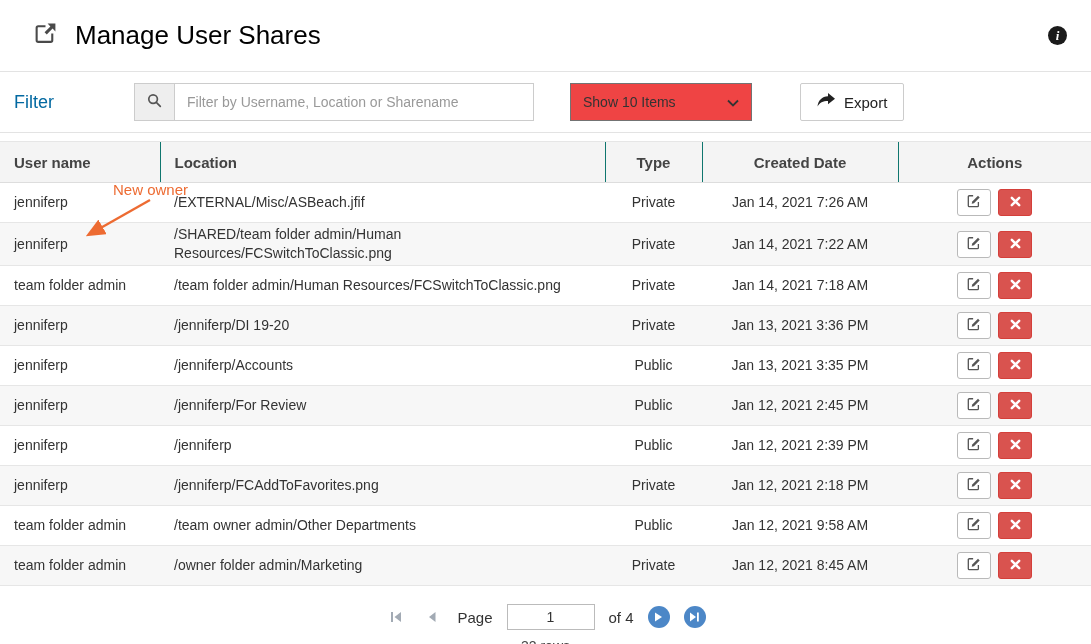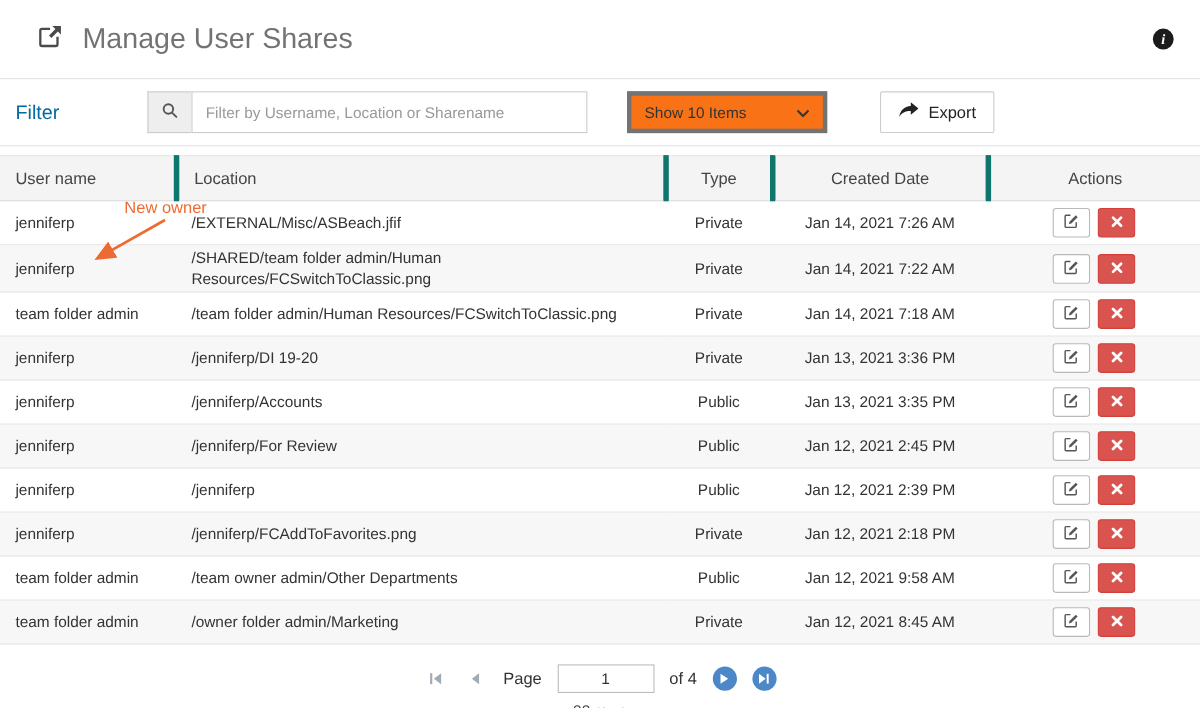--- a/index.html
+++ b/index.html
@@ -1,46 +1,46 @@
 <!DOCTYPE html>
 <html><head>
 <meta charset="utf-8">
 <style>
   * { box-sizing: border-box; margin: 0; padding: 0; }
   body { font-family: "Liberation Sans", sans-serif; background: #fff; color: #333; }
   .page { width: 1091px; height: 644px; position: relative; background: #fff; overflow: hidden; }
 
   
   .app-header { height: 72px; display: flex; align-items: center; padding: 0 24px 0 32px; border-bottom: 1px solid #e3e3e3; }
-  .app-title { font-size: 26px; font-weight: 400; color: #737373; margin-left: 16px; }
+  .app-title { font-size: 26px; font-weight: 400; color: #000000; margin-left: 16px; }
   .info-btn { margin-left: auto; width: 19px; height: 19px; border-radius: 50%; background: #1b1b1b; color: #fff;
               display: flex; align-items: center; justify-content: center;
               font-family: "Liberation Serif", serif; font-style: italic; font-weight: bold; font-size: 13px; cursor: pointer; }
 
   
   .filter-bar { height: 61px; display: flex; align-items: center; padding: 0 14px; border-bottom: 1px solid #e3e3e3; }
   .filter-label { font-size: 18px; color: #0369a1; width: 120px; }
   .search-group { display: flex; justify-content: space-between; }
   .search-btn { width: 40px; height: 38px; background: #eee; border: 1px solid #ccc; border-right: none;
                 display: flex; align-items: center; justify-content: center; cursor: pointer; }
   .search-input { width: 360px; height: 38px; border: 1px solid #ccc; padding: 0 12px; font-size: 14px; color: #555;
                   font-family: "Liberation Sans", sans-serif; outline: none; }
   .search-input::placeholder { color: #999; }
-  .items-select { margin-left: 36px; width: 182px; height: 38px; border: 4px solid #737373; background: #f97316;
+  .items-select { margin-left: 36px; width: 182px; height: 38px; border: 1px solid #737373; background: #ef4444;
                   display: flex; align-items: center; justify-content: space-between; padding: 0 12px;
                   font-size: 14px; color: #333; cursor: pointer; }
   .export-btn { margin-left: 48px; height: 38px; border: 1px solid #ccc; background: #fff; border-radius: 2px;
                 display: flex; align-items: center; gap: 9px; padding: 0 16px; font-size: 15px; color: #222;
                 font-family: "Liberation Sans", sans-serif; cursor: pointer; }
 
   
   table.shares { width: 100%; border-collapse: collapse; margin-top: 8px; font-size: 14px; table-layout: fixed; }
-  table.shares th { background: #f4f4f4; height: 41px; font-weight: 400; font-size: 15px; color: #444;
+  table.shares th { background: #f4f4f4; height: 41px; font-weight: 700; font-size: 15px; color: #444;
                     text-align: left; padding: 0 14px; border-top: 1px solid #e6e6e6; border-bottom: 1px solid #ddd; }
-  table.shares th + th { border-left: 5px solid #0f766e; }
+  table.shares th + th { border-left: 1px solid #0f766e; }
   table.shares th.c-center { text-align: center; }
   table.shares td { height: 40px; padding: 2px 14px; border-bottom: 1px solid #e6e6e6; color: #333; line-height: 19px;
                     vertical-align: middle; word-wrap: break-word; }
   table.shares tbody tr:nth-child(even) { background: #f7f7f7; }
   td.c-center { text-align: center; }
   .btn-edit { width: 34px; height: 27px; background: #fff; border: 1px solid #b9b9b9; border-radius: 3px;
               display: inline-flex; align-items: center; justify-content: center; cursor: pointer; vertical-align: middle; }
   .btn-delete { width: 34px; height: 27px; background: #d9534f; border: 1px solid #d43f3a; border-radius: 3px;
                 display: inline-flex; align-items: center; justify-content: center; cursor: pointer; margin-left: 7px; vertical-align: middle; }
 

